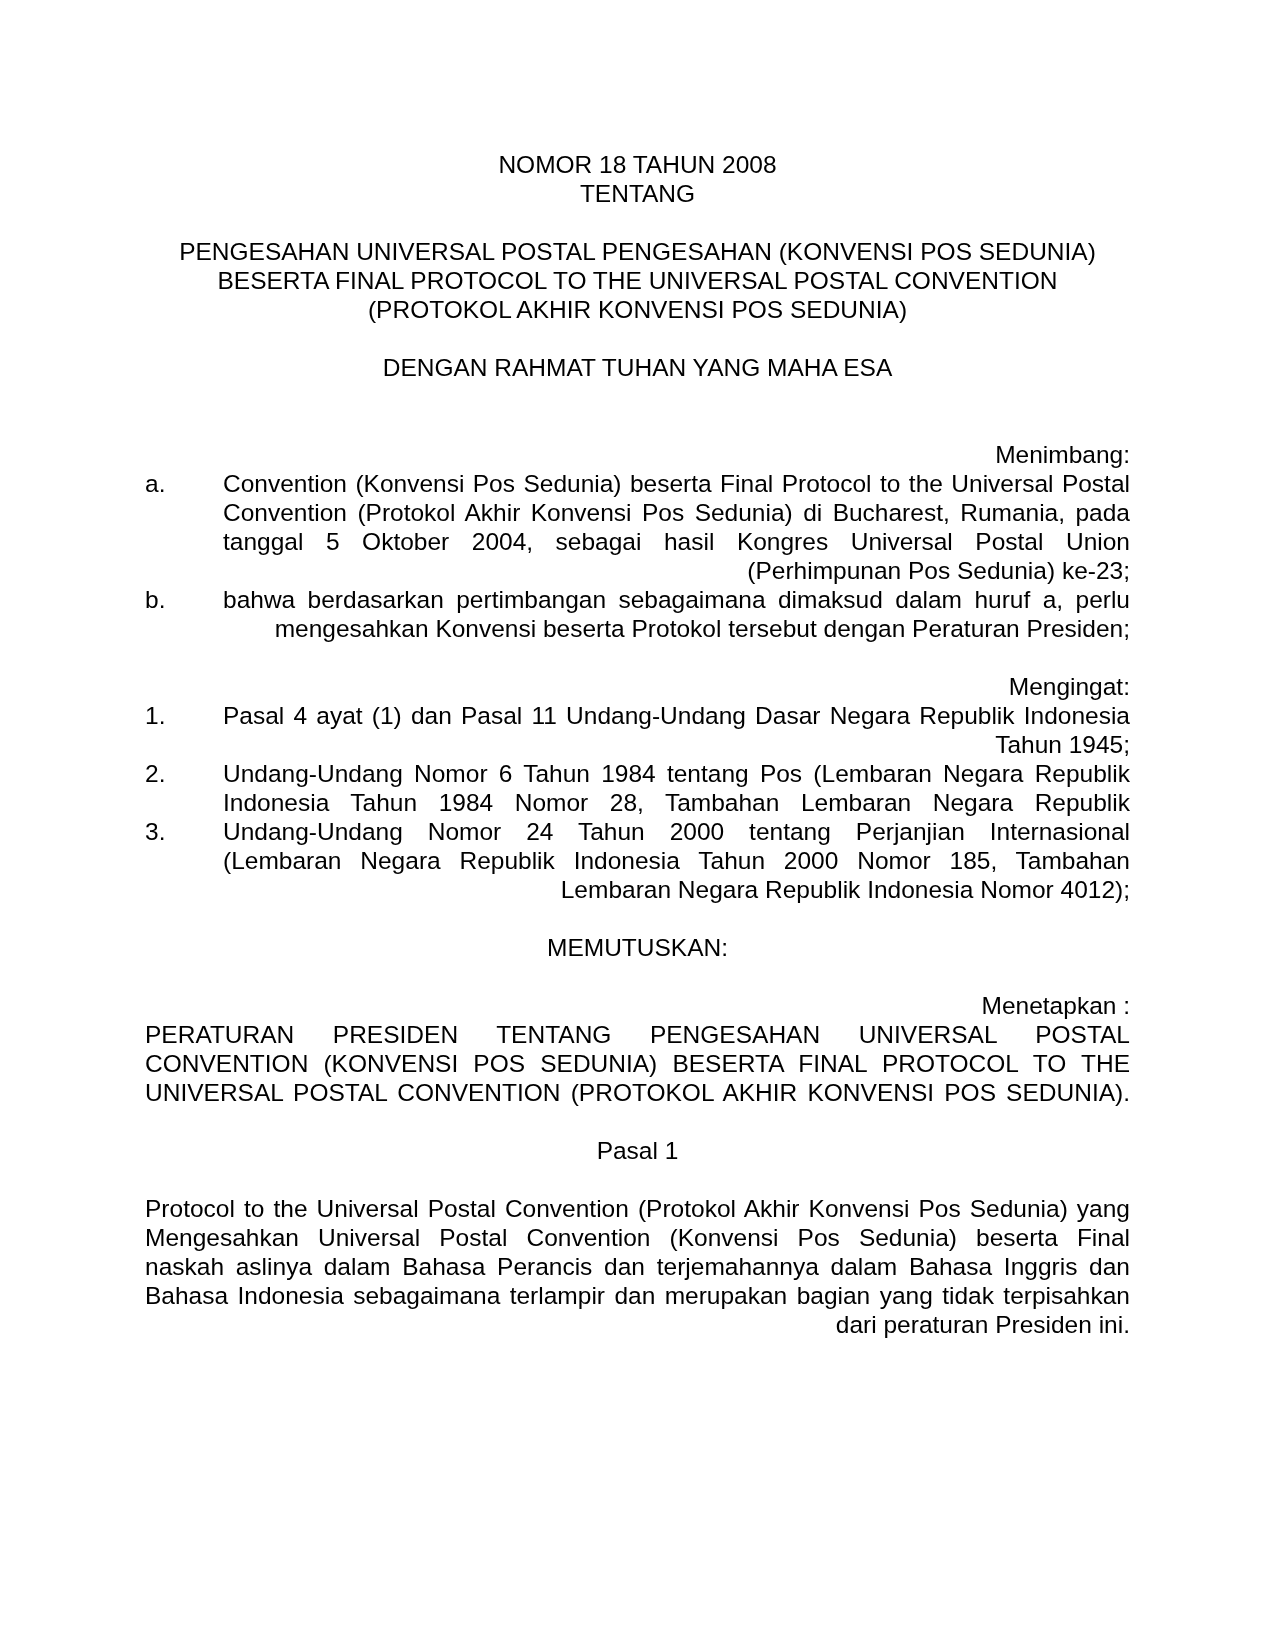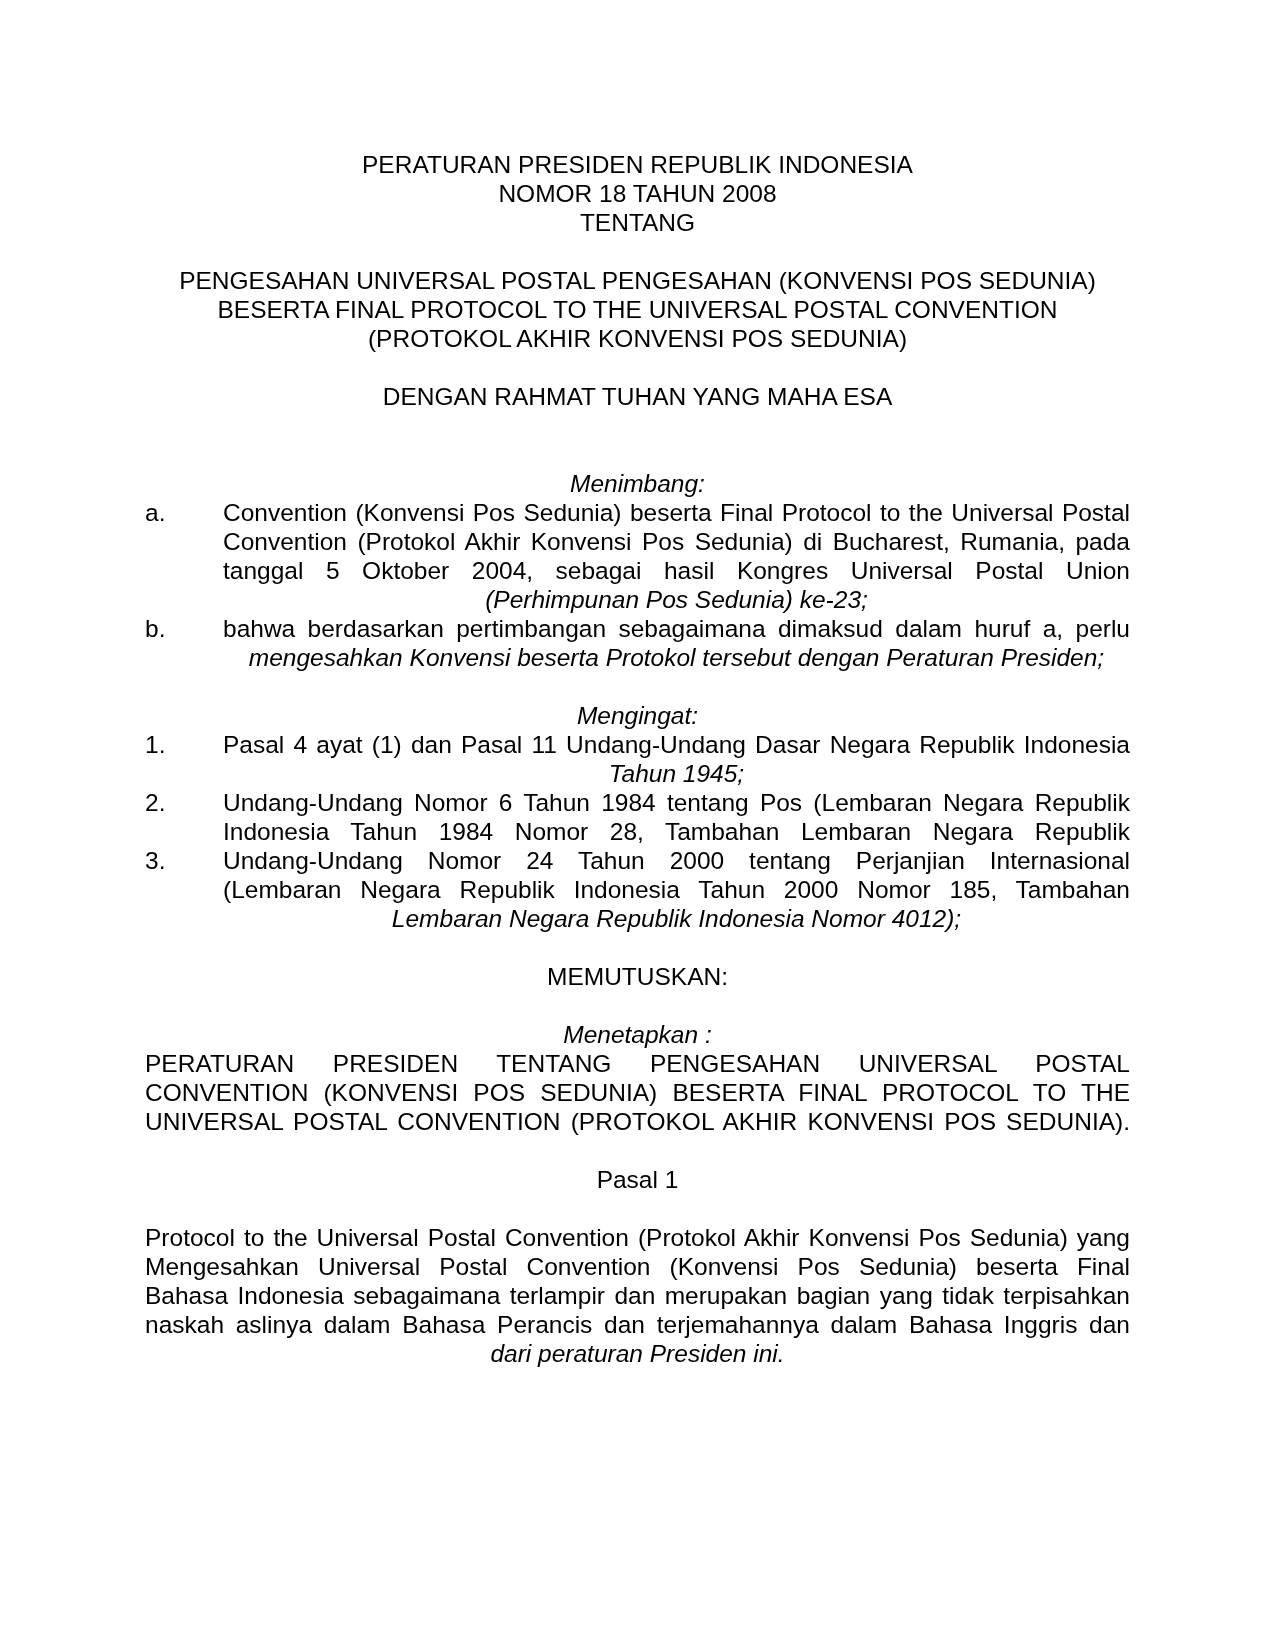--- a/index.html
+++ b/index.html
@@ -16,30 +16,29 @@
     background: #ffffff;
     color: #000000;
     font-family: "Liberation Sans", "DejaVu Sans", sans-serif;
     font-size: 24.5px;
     line-height: 29px;
     overflow: hidden;
   }
   .center { text-align: center; }
   .sp { height: 29px; }           
   .jl { text-align: justify; text-align-last: justify; } 
-  .ll { text-align: center; font-style: italic; }       
+  .ll { text-align: right; }       
   .hang { position: relative; padding-left: 78px; }
   .marker { position: absolute; left: 0; top: 0; }
 </style>
 </head>
 <body>
 
 <div class="doc-page">
 
-  <div class="center">PERATURAN PRESIDEN REPUBLIK INDONESIA</div>
   <div class="center">NOMOR 18 TAHUN 2008</div>
   <div class="center">TENTANG</div>
   <div class="sp"></div>
 
   <div class="center">PENGESAHAN UNIVERSAL POSTAL PENGESAHAN (KONVENSI POS SEDUNIA)</div>
   <div class="center">BESERTA FINAL PROTOCOL TO THE UNIVERSAL POSTAL CONVENTION</div>
   <div class="center">(PROTOKOL AKHIR KONVENSI POS SEDUNIA)</div>
   <div class="sp"></div>
 
   <div class="center">DENGAN RAHMAT TUHAN YANG MAHA ESA</div>
@@ -93,17 +92,17 @@
   <div class="jl">PERATURAN PRESIDEN TENTANG PENGESAHAN UNIVERSAL POSTAL</div>
   <div class="jl">CONVENTION (KONVENSI POS SEDUNIA) BESERTA FINAL PROTOCOL TO THE</div>
   <div class="jl">UNIVERSAL POSTAL CONVENTION (PROTOKOL AKHIR KONVENSI POS SEDUNIA).</div>
   <div class="sp"></div>
 
   <div class="center">Pasal 1</div>
   <div class="sp"></div>
 
   <div class="jl">Protocol to the Universal Postal Convention (Protokol Akhir Konvensi Pos Sedunia) yang</div>
   <div class="jl">Mengesahkan Universal Postal Convention (Konvensi Pos Sedunia) beserta Final</div>
+  <div class="jl">naskah aslinya dalam Bahasa Perancis dan terjemahannya dalam Bahasa Inggris dan</div>
   <div class="jl">Bahasa Indonesia sebagaimana terlampir dan merupakan bagian yang tidak terpisahkan</div>
-  <div class="jl">naskah aslinya dalam Bahasa Perancis dan terjemahannya dalam Bahasa Inggris dan</div>
   <div class="ll">dari peraturan Presiden ini.</div>
 
 </div>
 
 </body></html>

